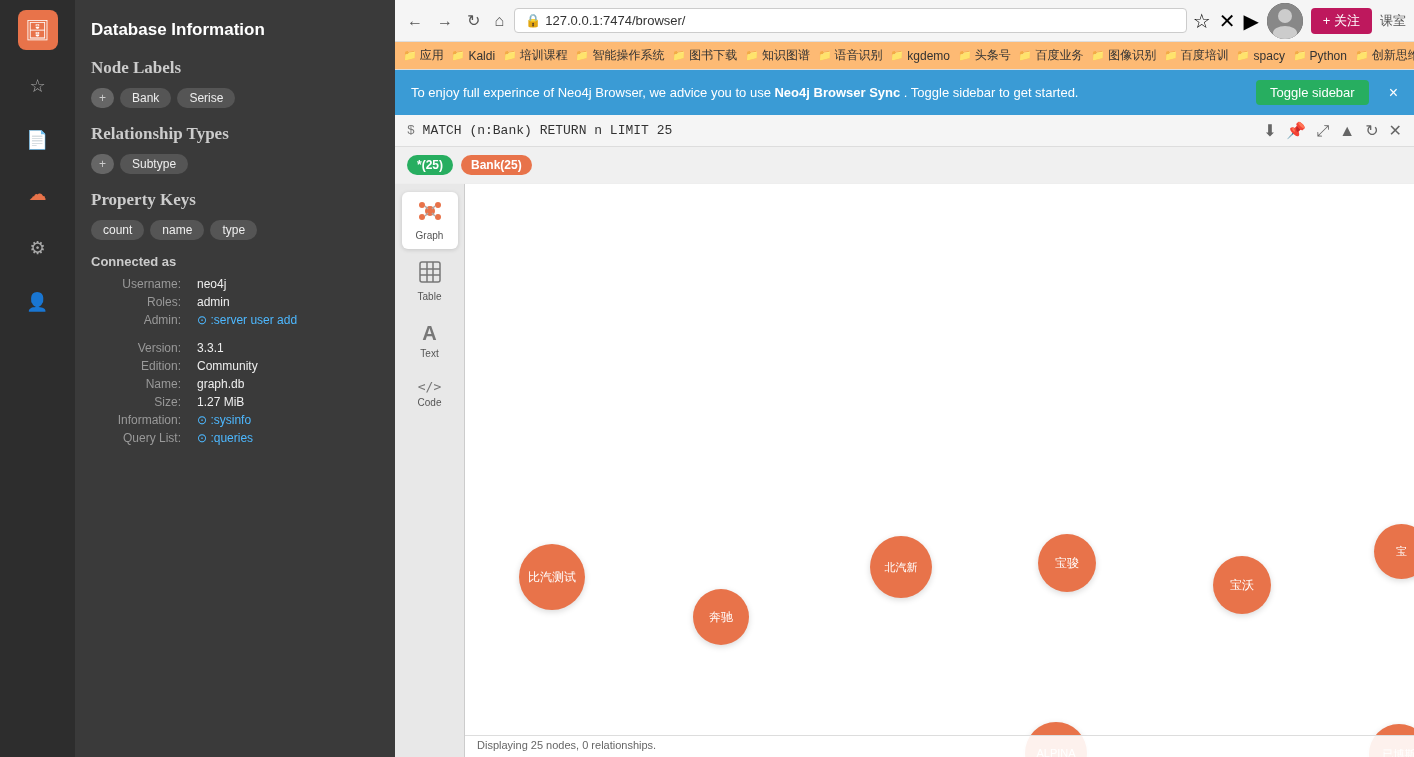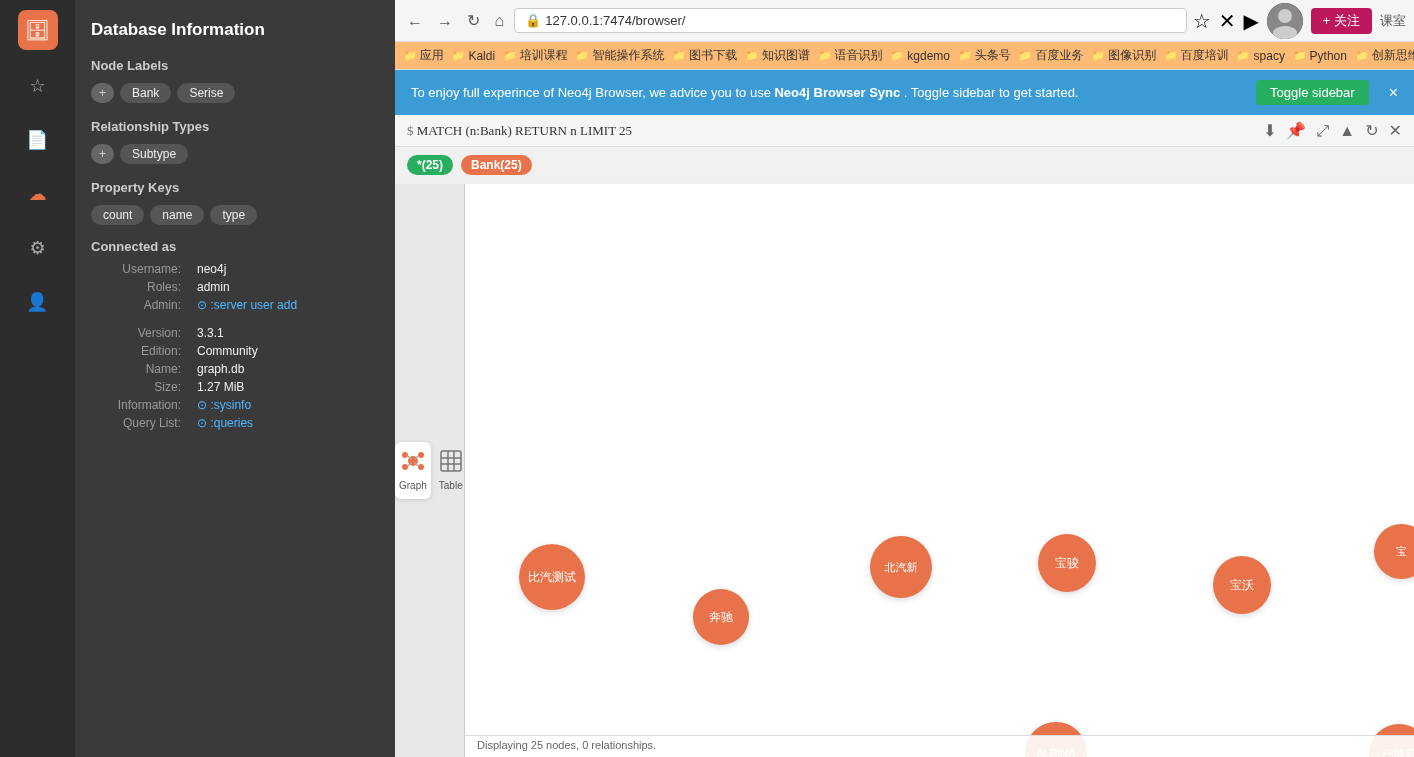--- a/index.html
+++ b/index.html
@@ -39,25 +39,26 @@
       overflow-y: auto;
       flex-shrink: 0;
     }
     .db-panel h2 {
       font-size: 17px;
       font-weight: 600;
       margin-bottom: 18px;
       color: #fff;
     }
     .db-panel h3 {
-      font-size: 13px;
+      font-size: 17px;
       font-weight: 600;
       color: #ccc;
       margin-bottom: 10px;
       margin-top: 16px;
+      font-family: Liberation Serif, serif;
     }
     .tag-row { display: flex; flex-wrap: wrap; gap: 6px; margin-bottom: 10px; }
     .tag {
       background: #555;
       color: #eee;
       border-radius: 12px;
       padding: 3px 12px;
       font-size: 12px;
       cursor: pointer;
     }
@@ -178,20 +179,21 @@
       flex: 1;
       overflow: hidden;
     }
 
     
     .tool-sidebar {
       width: 70px;
       background: #e8e8e8;
       border-right: 1px solid #ccc;
       display: flex;
+      flex-direction: column;
       align-items: center;
       padding: 8px 0;
       gap: 4px;
     }
     .tool-btn {
       width: 56px;
       display: flex;
       flex-direction: column;
       align-items: center;
       padding: 8px 4px;
@@ -216,21 +218,21 @@
     
     .query-header {
       background: #f5f5f5;
       border-bottom: 1px solid #ddd;
       padding: 6px 12px;
       display: flex;
       align-items: center;
       justify-content: space-between;
       font-size: 13px;
     }
-    .query-text { font-family: Liberation Serif, serif; color: #333; font-size: 13px; }
+    .query-text { font-family: Liberation Mono, monospace; color: #333; font-size: 13px; }
     .query-text .dollar { color: #777; }
     .query-actions { display: flex; gap: 10px; align-items: center; color: #666; }
     .query-actions span { cursor: pointer; font-size: 16px; }
 
     
     .graph-tags {
       padding: 8px 12px;
       display: flex;
       gap: 8px;
       align-items: center;

